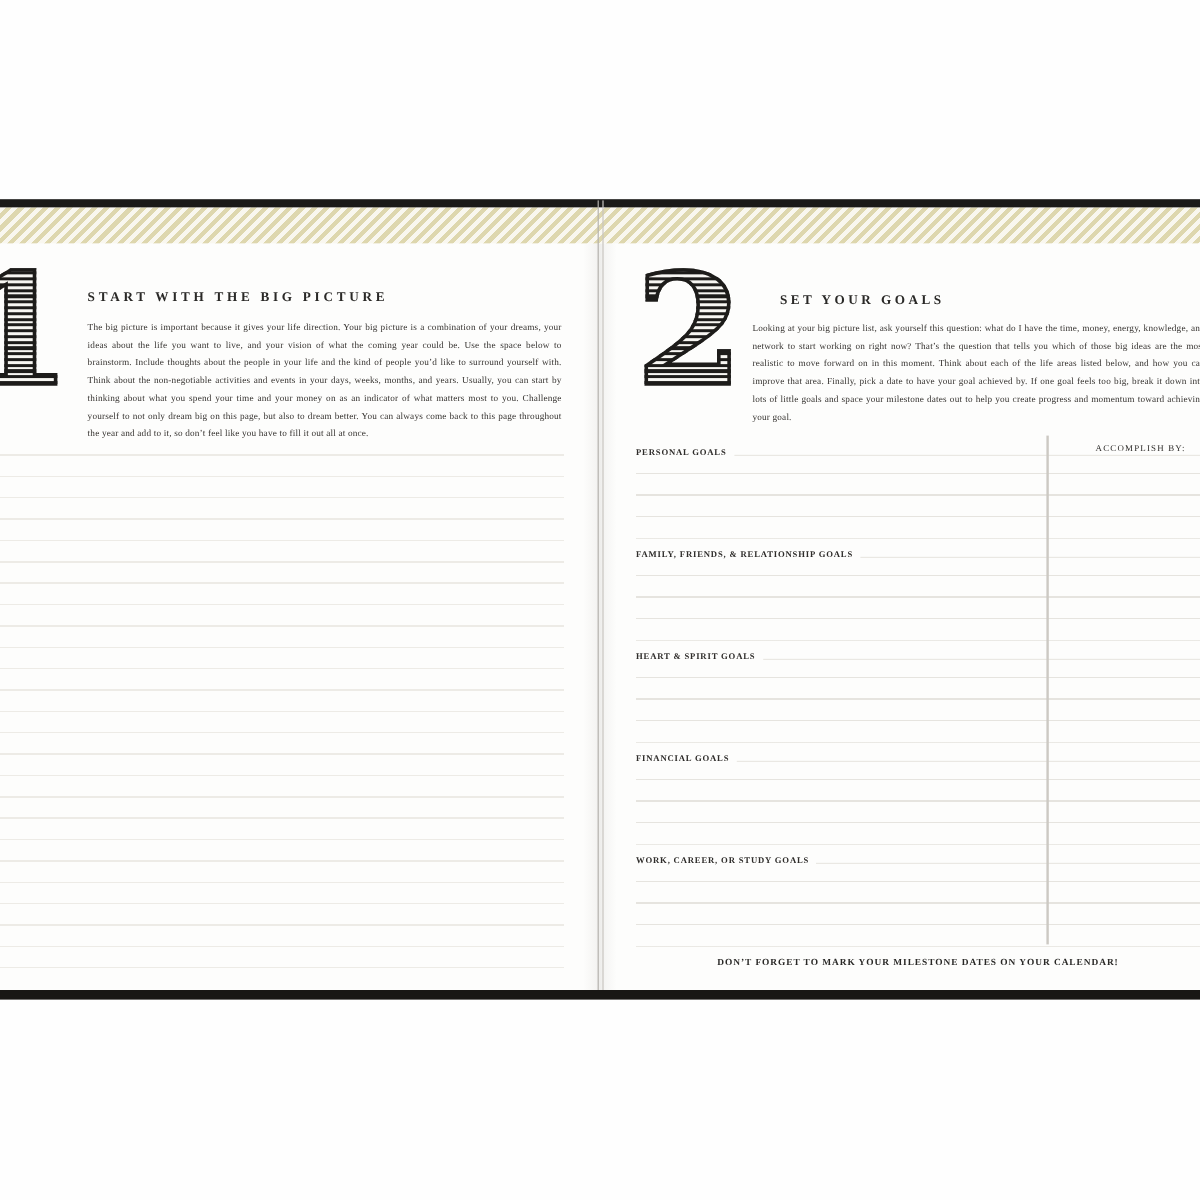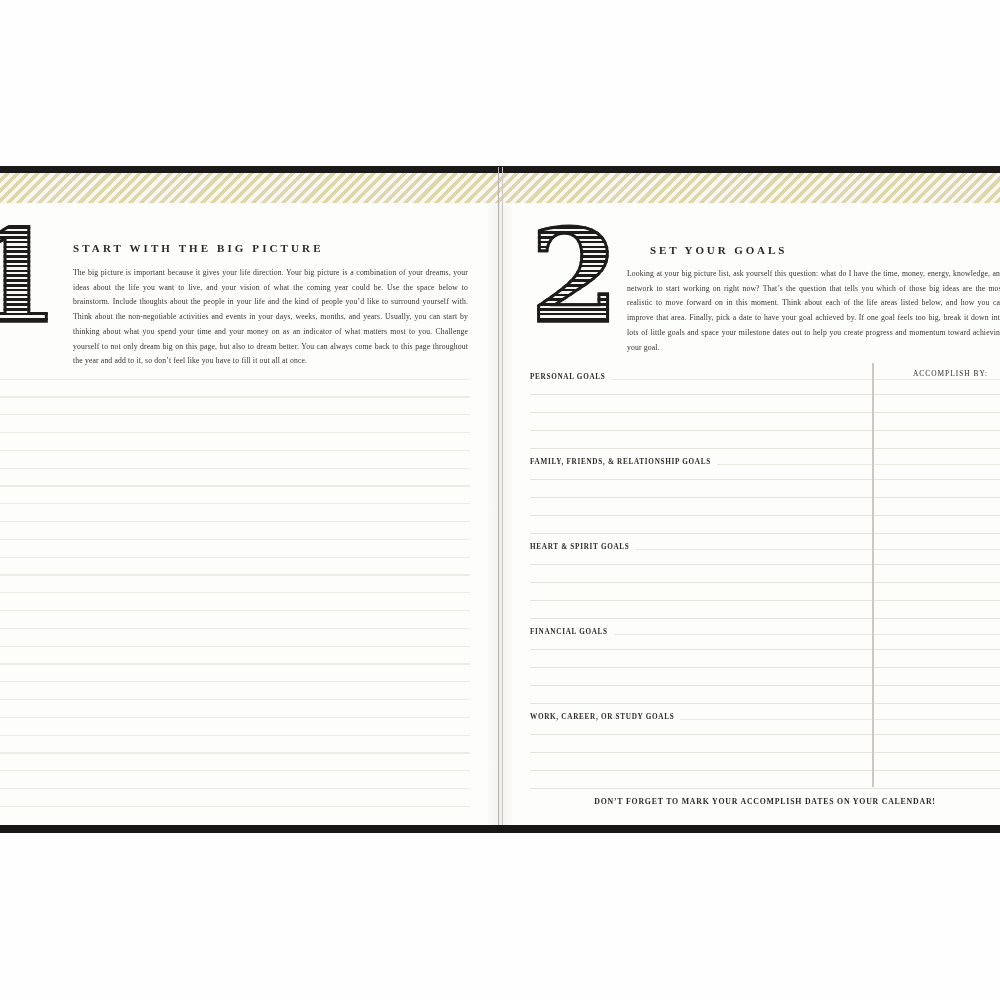--- a/index.html
+++ b/index.html
@@ -118,19 +118,19 @@
         <span class="goal-label">WORK, CAREER, OR STUDY GOALS</span>
         <span class="label-rule"></span>
       </div>
       <div class="goal-lines"></div>
     </div>
   </div>
 
   <div class="divider-v"></div>
   <div class="accomplish-label">ACCOMPLISH BY:</div>
 
-  <div class="footer-note">DON’T FORGET TO MARK YOUR ACCOMPLISH DATES ON YOUR CALENDAR!</div>
+  <div class="footer-note">DON’T FORGET TO MARK YOUR MILESTONE DATES ON YOUR CALENDAR!</div>
 
   <div class="gutter-shadow"></div>
   <div class="gutter-line-l"></div>
   <div class="gutter-line-r"></div>
 
 </div>
 
 </body></html>

